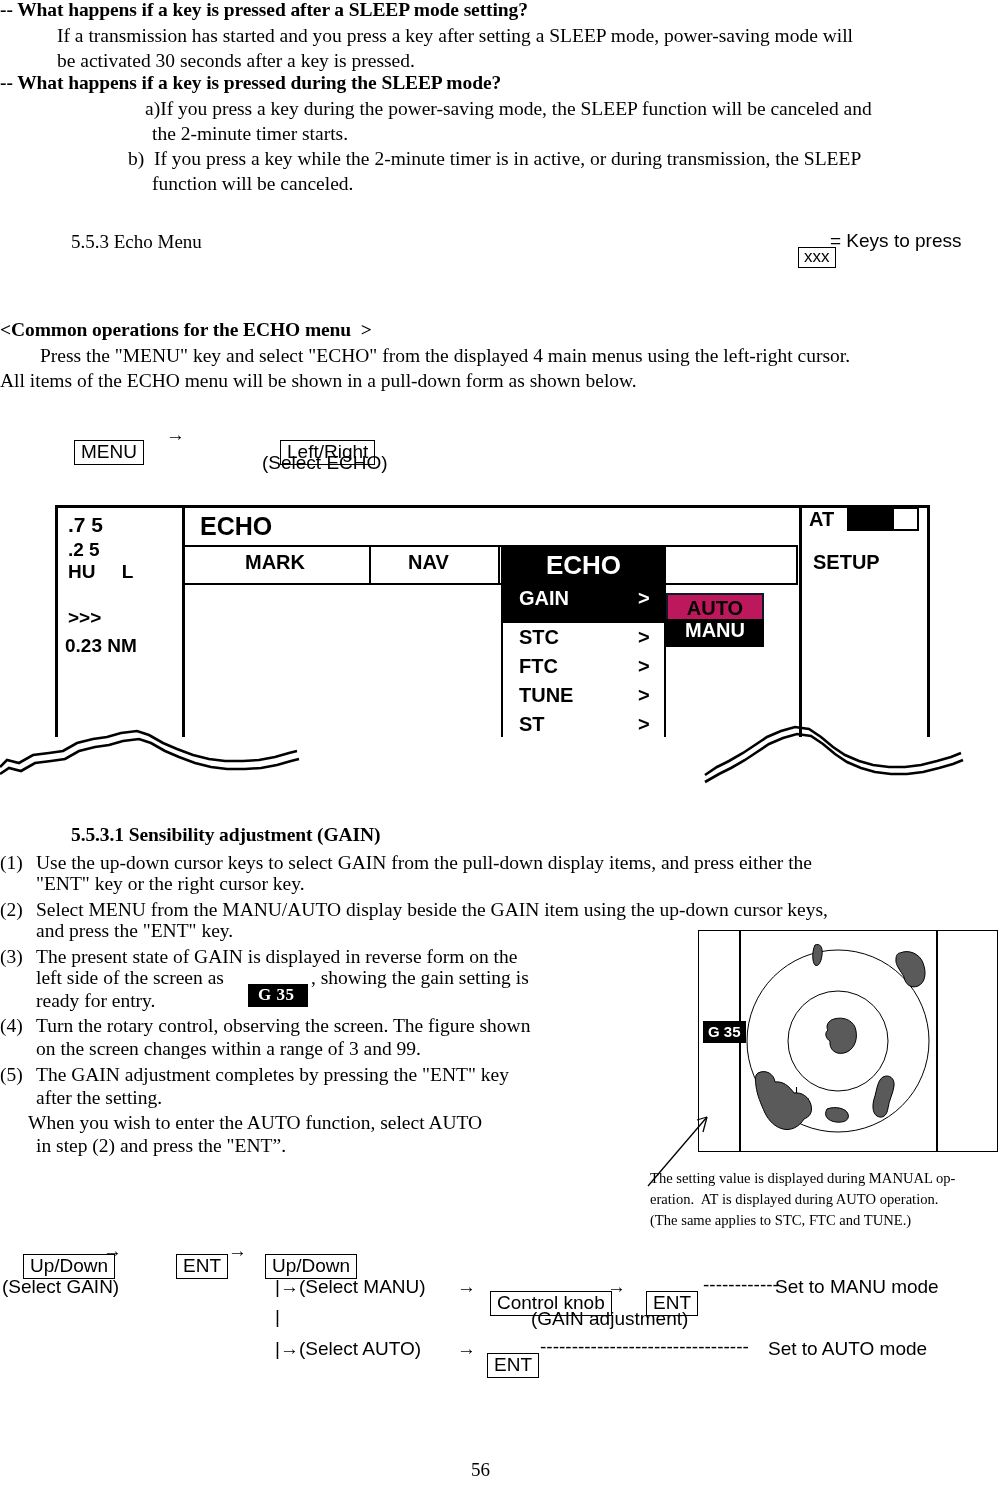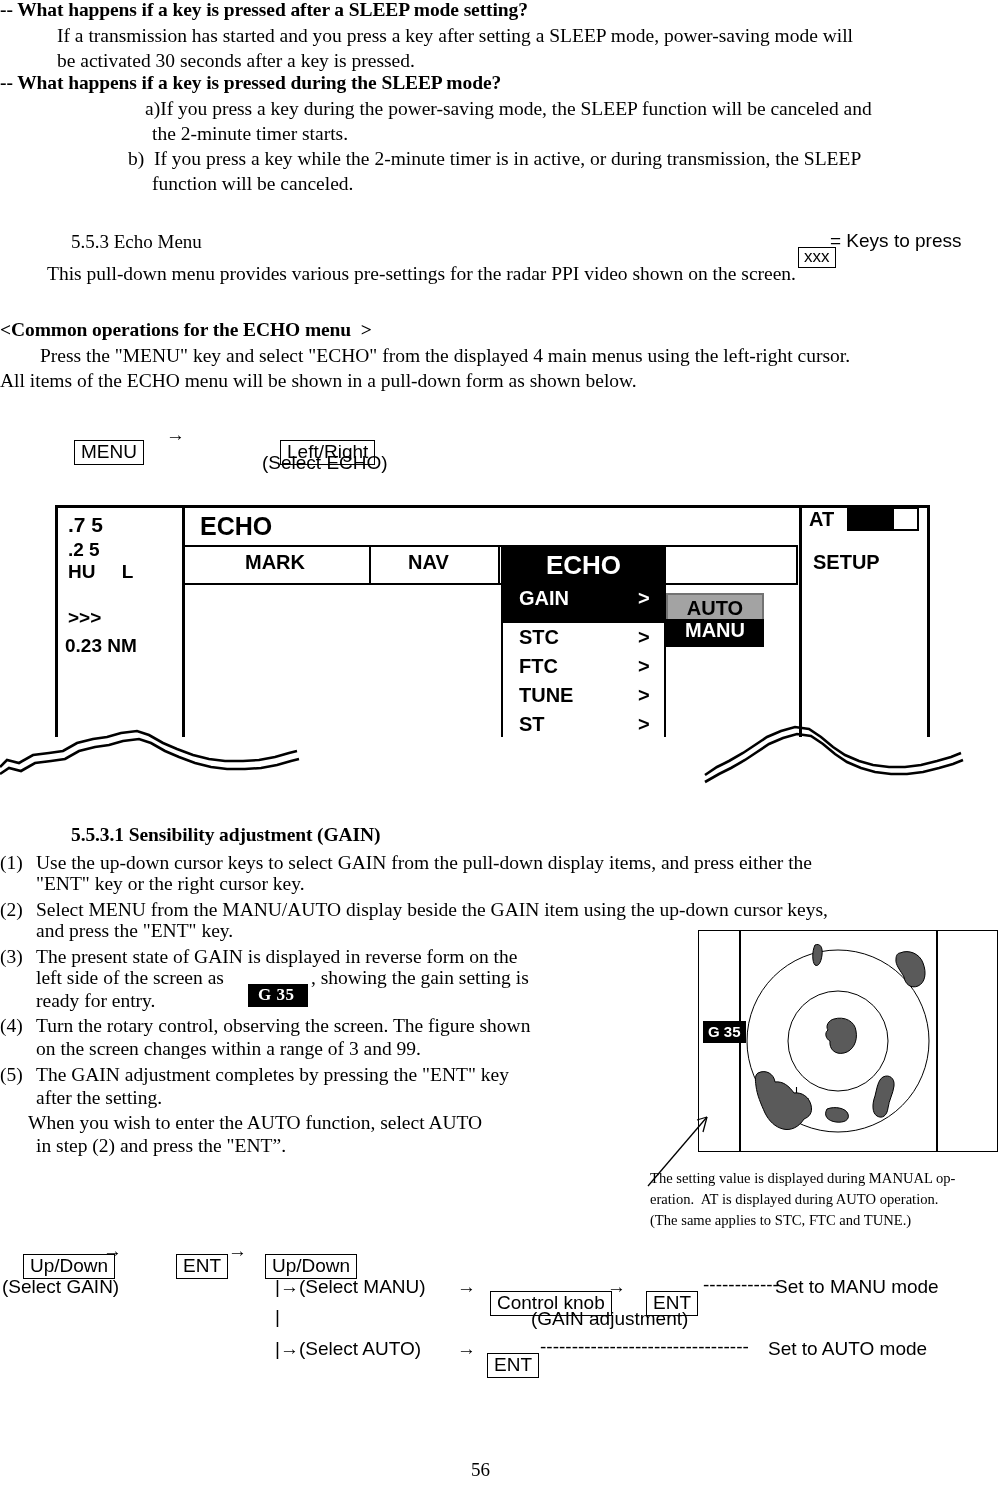--- a/index.html
+++ b/index.html
@@ -73,21 +73,20 @@
   <div class="abs qa-t serif" style="left:128px;top:148px;">b)  If you press a key while the 2-minute timer is in active, or during transmission, the SLEEP</div>
   <div class="abs qa-t serif" style="left:152px;top:173px;">function will be canceled.</div>
 
   <div class="abs sec-h serif" style="left:71px;top:231px;">5.5.3 Echo Menu</div>
 
   <div class="abs" style="left:782px;top:229px;">
     <span class="keybox" style="font-size:17px;padding:0px 5px 1px 5px;">xxx</span>
   </div>
   <div class="abs sans" style="left:830px;top:230px;font-size:19px;">= Keys to press</div>
 
-  <div class="abs qa-t serif" style="left:47px;top:263px;">This pull-down menu provides various pre-settings for the radar PPI video shown on the screen.</div>
 
   <div class="abs qa-h serif" style="left:0px;top:319px;">&lt;Common operations for the ECHO menu  &gt;</div>
   <div class="abs qa-t serif" style="left:40px;top:345px;">Press the "MENU" key and select "ECHO" from the displayed 4 main menus using the left-right cursor.</div>
   <div class="abs qa-t serif" style="left:0px;top:370px;">All items of the ECHO menu will be shown in a pull-down form as shown below.</div>
 
   <div class="abs" style="left:58px;top:422px;">
     <span class="keybox">MENU</span>
   </div>
   <div class="abs arrowg" style="left:166px;top:424px;">→</div>
   <div class="abs" style="left:264px;top:422px;">
@@ -137,21 +136,21 @@
 
     <div class="mk-txt" style="left:464px;top:150px;font-size:20px;">FTC</div>
     <div class="mk-txt" style="left:583px;top:150px;font-size:20px;">&gt;</div>
 
     <div class="mk-txt" style="left:464px;top:179px;font-size:20px;">TUNE</div>
     <div class="mk-txt" style="left:583px;top:179px;font-size:20px;">&gt;</div>
 
     <div class="mk-txt" style="left:464px;top:208px;font-size:20px;">ST</div>
     <div class="mk-txt" style="left:583px;top:208px;font-size:20px;">&gt;</div>
 
-    <div style="position:absolute;left:611px;top:88px;width:98px;height:28px;border:2px solid #737373;background:#a3a3a3;box-sizing:border-box;">
+    <div style="position:absolute;left:611px;top:88px;width:98px;height:28px;border:2px solid #0f172a;background:#be185d;box-sizing:border-box;">
       <div class="mk-txt" style="left:0px;top:2px;width:94px;text-align:center;font-size:20px;">AUTO</div>
     </div>
     <div class="inv" style="position:absolute;left:611px;top:114px;width:98px;height:28px;">
       <div class="mk-txt" style="left:0px;top:0px;width:98px;text-align:center;font-size:20px;color:#fff;">MANU</div>
     </div>
 
     <div class="mk-line" style="left:744px;top:0px;width:2.5px;height:232px;"></div>
 
     <div class="mk-txt" style="left:754px;top:3px;font-size:20px;">AT</div>
     <div style="position:absolute;left:792px;top:2px;width:72px;height:24px;border:2px solid #000;background:#fff;box-sizing:border-box;">

